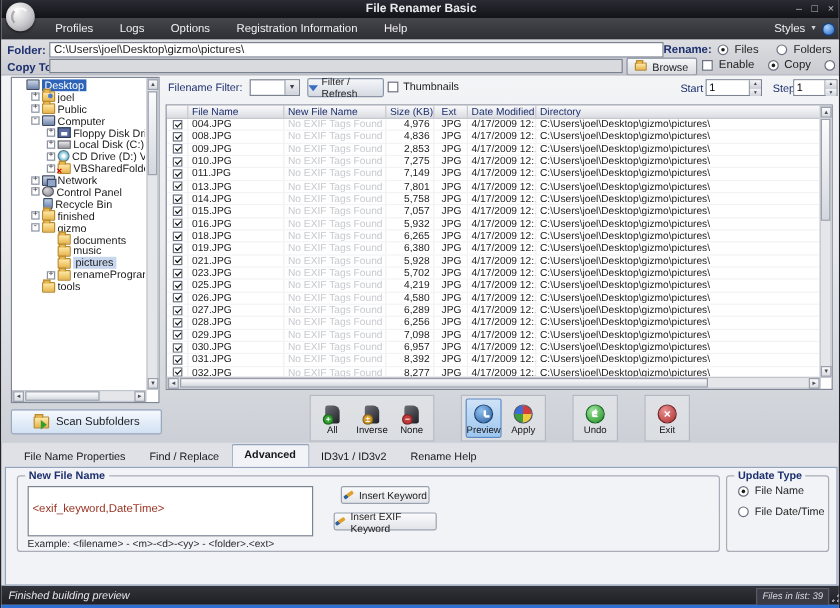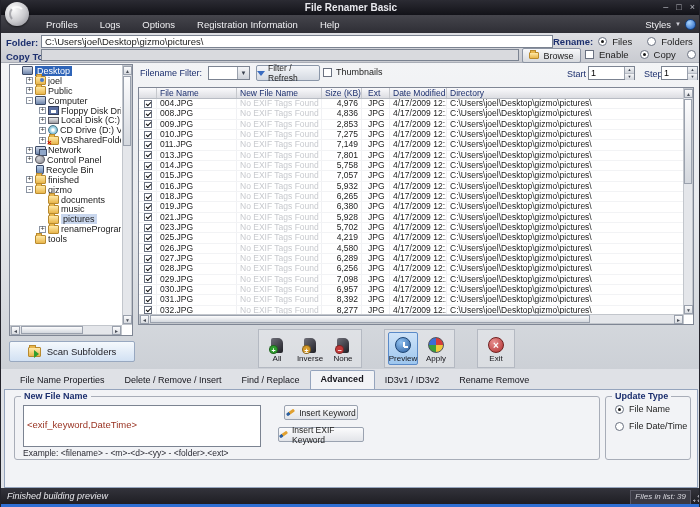--- a/index.html
+++ b/index.html
@@ -631,38 +631,43 @@
           <span class="tb-ico ico-preview"></span>
           <span class="tb-label">Preview</span>
         </div>
         <div class="tb-btn">
           <span class="tb-ico ico-apply"></span>
           <span class="tb-label">Apply</span>
         </div>
       </div>
       <div class="tb-group">
         <div class="tb-btn">
+          <span class="tb-ico ico-undo"></span>
+          <span class="tb-label">Undo</span>
+        </div>
+      </div>
+      <div class="tb-group">
+        <div class="tb-btn">
           <span class="tb-ico ico-exit"></span>
           <span class="tb-label">Exit</span>
         </div>
       </div>
     </div>
 
   <div class="scan-btn">
     <span class="scan-ico"></span>
     <span>Scan Subfolders</span>
   </div>
 
   <div class="tabstrip" id="tabstrip">
       <div class="tab">File Name Properties</div>
-      <div class="tab">Delete / Remove / Insert</div>
       <div class="tab">Find / Replace</div>
       <div class="tab active">Advanced</div>
       <div class="tab">ID3v1 / ID3v2</div>
-      <div class="tab">Rename Remove</div>
+      <div class="tab">Rename Help</div>
     </div>
 
   <div class="panel">
     <div class="groupbox gb-main">
       <span class="gb-legend">New File Name</span>
       <textarea class="pattern-area" style="">&lt;exif_keyword,DateTime&gt;</textarea>
       <div class="kw-btn kw1">
         <span class="ico-key"></span>
         <span>Insert Keyword</span>
       </div>

